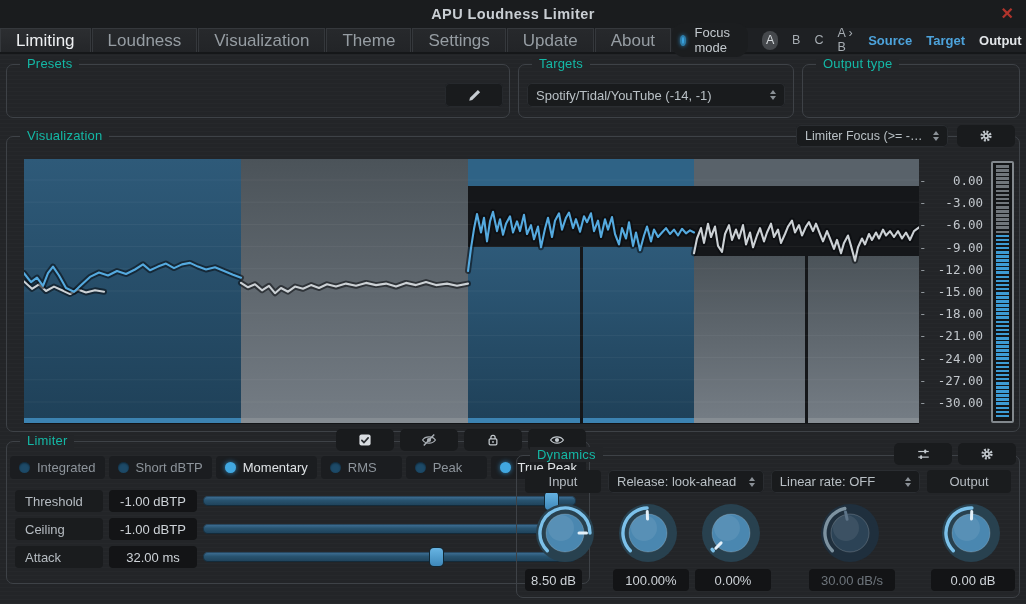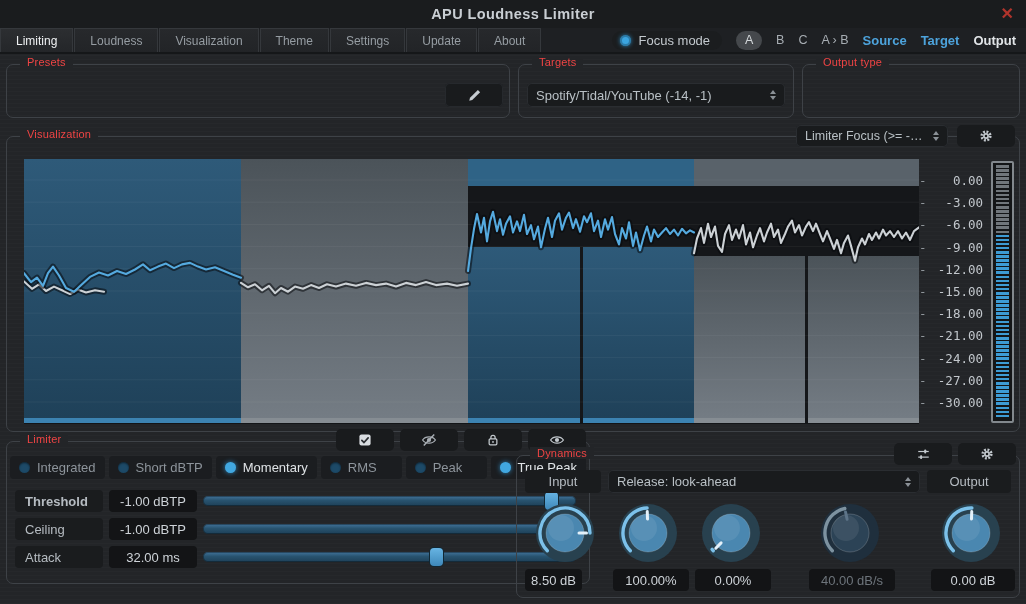--- a/index.html
+++ b/index.html
@@ -14,38 +14,38 @@
   .abs{position:absolute;}
   
   .titlebar{position:absolute;left:0;top:0;width:100%;height:28px;background:#1a1c1e;
     display:flex;align-items:center;justify-content:center;}
   .title{font-size:14.5px;color:#c9ced3;letter-spacing:.4px;font-weight:bold;}
   .close{position:absolute;right:12px;top:4px;color:#b0342c;font-size:16px;font-weight:bold;cursor:pointer;}
   
   .tabbar{position:absolute;left:0;top:28px;width:100%;height:26px;background:#1e2023;
     display:flex;align-items:stretch;border-bottom:2px solid #151719;}
   .tabs{display:flex;}
-  .tab{display:flex;align-items:center;padding:0 15px;font-size:12px;color:#969da3;
+  .tab{display:flex;align-items:center;padding:0 15px;font-size:17px;color:#969da3;
     border:1px solid #35383c;border-bottom:none;margin-right:1px;
     background:linear-gradient(180deg,#27292c,#222427);cursor:pointer;}
   .tab.active{color:#eef0f2;background:linear-gradient(180deg,#2c2e31,#242629);}
   .tab-right{margin-left:auto;display:flex;align-items:center;gap:14px;padding-right:10px;}
   .darkmode{display:flex;align-items:center;gap:8px;background:#1b1d1f;border-radius:12px;
     padding:2px 12px 2px 8px;font-size:13px;color:#c3c9ce;cursor:pointer;}
   .dm-dot{width:11px;height:11px;border-radius:50%;background:#3ba5e0;box-shadow:0 0 4px #2c82b4,inset 0 0 0 2px rgba(0,0,0,.25);}
   .ab-pill{width:26px;height:19px;border-radius:10px;background:#45484c;color:#d4d8db;
     font-size:12.5px;display:flex;align-items:center;justify-content:center;cursor:pointer;}
   .ab-txt{font-size:12.5px;color:#a7adb3;cursor:pointer;}
   .mon{font-size:13px;font-weight:bold;cursor:pointer;}
   .mon.src{color:#4da3dc;text-align:right;}
   .mon.out{color:#e2e5e8;}
   
   .group{position:absolute;border:1px solid #3e4247;border-radius:7px;}
   .glabel{position:absolute;top:-9px;left:13px;background:#232528;padding:0 7px;
-    font-size:11px;color:#ef4444;letter-spacing:.2px;}
+    font-size:13px;color:#14b8a6;letter-spacing:.2px;}
   
   .select{display:flex;align-items:center;background:#191b1d;border-radius:5px;color:#b9c0c5;
     font-size:13px;padding:0 9px;height:24px;box-shadow:inset 0 0 0 1px #2a2d31;cursor:pointer;}
   .select .txt{white-space:nowrap;overflow:hidden;text-overflow:ellipsis;}
   .arrows{margin-left:auto;display:flex;flex-direction:column;gap:2px;padding-left:8px;}
   .tri{width:0;height:0;border-left:3.5px solid transparent;border-right:3.5px solid transparent;}
   .tri.up{border-bottom:4px solid #8b9197;}
   .tri.down{border-top:4px solid #8b9197;}
   .btn{background:#191b1d;border-radius:5px;display:flex;align-items:center;justify-content:center;
     height:24px;cursor:pointer;box-shadow:inset 0 0 0 1px #26292d;}
@@ -372,21 +372,21 @@
           <span class="dot"></span>
           <span>Peak</span>
         </div>
         <div class="togglebtn on" style="flex: 1 1 0%;">
           <span class="dot"></span>
           <span>True Peak</span>
         </div>
       </div>
     <div class="abs" style="left:8px;right:13px;top:48px;display:flex;flex-direction:column;gap:6px;" id="limiterParams">
         <div style="display: flex; gap: 6px; height: 22px;">
-          <div class="labelbox" style="width: 88px; font-weight: bold;">Threshold</div>
+          <div class="labelbox" style="width: 88px;">Threshold</div>
           <div class="valuebox" style="width: 88px;">-1.00 dBTP</div>
           <div class="slider">
             <div class="track"></div>
             <div class="thumb" style="left: calc(95% - 12.35px);"></div>
           </div>
         </div>
         <div style="display: flex; gap: 6px; height: 22px;">
           <div class="labelbox" style="width: 88px;">Ceiling</div>
           <div class="valuebox" style="width: 88px;">-1.00 dBTP</div>
           <div class="slider">
@@ -426,20 +426,27 @@
     </div>
     <div class="abs" style="left:8px;right:8px;top:14px;display:flex;gap:7px;">
       <div class="labelbox" style="width:76px;justify-content:center;padding-left:0;height:23px;">Input</div>
       <div class="select" style="flex:1.05;height:23px;">
         <span class="txt">Release: look-ahead</span>
         <span class="arrows">
             <span class="tri up"></span>
             <span class="tri down"></span>
           </span>
       </div>
+      <div class="select" style="flex:1;height:23px;">
+        <span class="txt">Linear rate: OFF</span>
+        <span class="arrows">
+            <span class="tri up"></span>
+            <span class="tri down"></span>
+          </span>
+      </div>
       <div class="labelbox" style="width:84px;justify-content:center;padding-left:0;height:23px;">Output</div>
     </div>
     <div id="knobRow">
         <div class="knob" style="left: 16px; top: 45px;">
           <svg width="64" height="64" viewBox="0 0 64 64">
             <circle cx="32" cy="32" r="29" fill="#28414f"></circle>
             <path d="M14.3,49.7 A25,25 0 1 1 57.0,32.0" fill="none" stroke="#7cc1ea" stroke-width="3.4" stroke-linecap="round"></path>
             <circle cx="32" cy="32" r="19" fill="#4a87b0" stroke="rgba(255,255,255,0.18)" stroke-width="1"></circle>
             <circle cx="28" cy="27" r="13" fill="rgba(255,255,255,0.08)"></circle>
             <line x1="46" y1="32" x2="53.5" y2="32" stroke="#e4f1fa" stroke-width="3" stroke-linecap="round"></line>
@@ -468,21 +475,21 @@
         <div class="valuebox" style="position: absolute; top: 113px; left: 178px; width: 76px; height: 22px;">0.00%</div>
         <div class="knob" style="left: 301px; top: 45px;">
           <svg width="64" height="64" viewBox="0 0 64 64">
             <circle cx="32" cy="32" r="29" fill="#1f2f3d"></circle>
             <path d="M14.3,49.7 A25,25 0 0 1 26.8,7.5" fill="none" stroke="#7d92a0" stroke-width="3.4" stroke-linecap="round"></path>
             <circle cx="32" cy="32" r="19" fill="#2c4356" stroke="rgba(255,255,255,0.18)" stroke-width="1"></circle>
             <circle cx="28" cy="27" r="13" fill="rgba(255,255,255,0.08)"></circle>
             <line x1="29.08923632855137" y1="18.30593358972672" x2="27.529898647418175" y2="10.969826584223178" stroke="#5d7488" stroke-width="3" stroke-linecap="round"></line>
           </svg>
         </div>
-        <div class="valuebox dim" style="position: absolute; top: 113px; left: 292px; width: 86px; height: 22px;">40.00 dB/s</div>
+        <div class="valuebox dim" style="position: absolute; top: 113px; left: 292px; width: 86px; height: 22px;">30.00 dB/s</div>
         <div class="knob" style="left: 422px; top: 45px;">
           <svg width="64" height="64" viewBox="0 0 64 64">
             <circle cx="32" cy="32" r="29" fill="#28414f"></circle>
             <path d="M14.3,49.7 A25,25 0 0 1 32.9,7.0" fill="none" stroke="#7cc1ea" stroke-width="3.4" stroke-linecap="round"></path>
             <circle cx="32" cy="32" r="19" fill="#4a87b0" stroke="rgba(255,255,255,0.18)" stroke-width="1"></circle>
             <circle cx="28" cy="27" r="13" fill="rgba(255,255,255,0.08)"></circle>
             <line x1="32.48859295383502" y1="18.00852842173266" x2="32.75033917910377" y2="10.513097219089442" stroke="#e4f1fa" stroke-width="3" stroke-linecap="round"></line>
           </svg>
         </div>
         <div class="valuebox" style="position: absolute; top: 113px; left: 414px; width: 84px; height: 22px;">0.00 dB</div>

